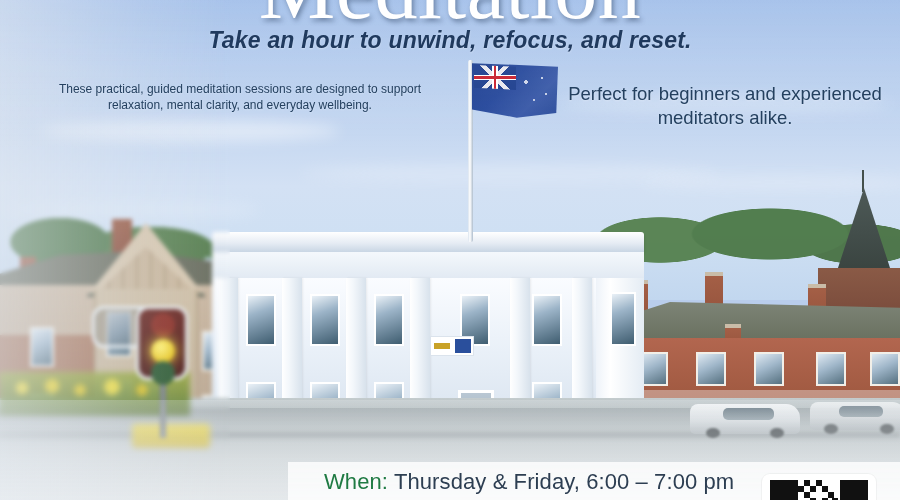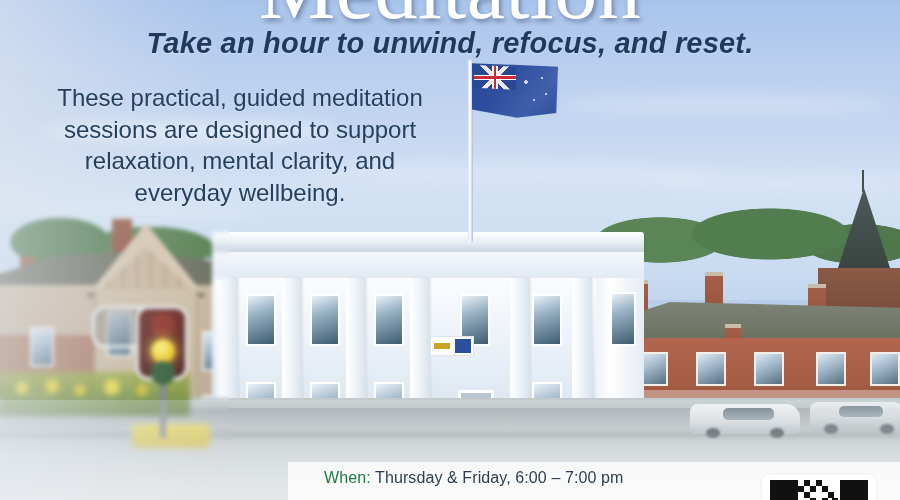--- a/index.html
+++ b/index.html
@@ -321,28 +321,28 @@
     color:#ffffff;
     text-shadow:2px 3px 5px rgba(30,50,80,.45);
     letter-spacing:.5px;
     white-space:nowrap;
   }
   .subtitle {
     position:absolute; left:0; top:27px; width:900px;
     text-align:center;
     font-family:"Liberation Sans", sans-serif;
     font-style:italic; font-weight:600;
-    font-size:29px; letter-spacing:.2px;
+    font-size:23px; letter-spacing:.2px;
     color:#203a5e;
     text-shadow:0 1px 2px rgba(255,255,255,.35);
   }
   .col-left {
     position:absolute; left:36px; top:82px; width:408px;
     text-align:center;
-    font-size:24px; line-height:1.32;
+    font-size:12px; line-height:1.32;
     color:#24405f;
     text-shadow:0 1px 2px rgba(255,255,255,.3);
   }
   .col-right {
     position:absolute; left:560px; top:82px; width:330px;
     text-align:center;
     font-size:18.5px; line-height:1.32;
     color:#24405f;
     text-shadow:0 1px 2px rgba(255,255,255,.3);
   }
@@ -356,21 +356,21 @@
     text-shadow:0 1px 2px rgba(255,255,255,.45);
   }
 
   
   .banner {
     position:absolute; left:288px; top:462px; width:612px; height:38px;
     background:rgba(255,255,255,.80);
   }
   .banner-text {
     position:absolute; left:36px; top:7px;
-    font-size:16px; letter-spacing:.1px; white-space:nowrap;
+    font-size:22px; letter-spacing:.1px; white-space:nowrap;
     color:#2d3e52;
   }
   .banner-text .when { color:#1f7a43; font-weight:500; }
 
   .qr-card {
     position:absolute; left:762px; top:474px; width:114px; height:40px;
     background:#ffffff; border-radius:8px;
     box-shadow:0 0 0 1px rgba(0,0,0,.04);
     overflow:hidden;
   }
@@ -520,20 +520,21 @@
     </div>
 
     <div class="blur-left"></div>
     <div class="blur-bottom"></div>
     <div class="veil"></div>
   </div>
 
   <div class="title">Meditation</div>
   <div class="subtitle">Take an hour to unwind, refocus, and reset.</div>
   <div class="col-left">These practical, guided meditation sessions are designed to support relaxation, mental clarity, and everyday wellbeing.</div>
+  <div class="col-right">Perfect for beginners and experienced meditators alike.</div>
 
   <div class="banner">
     <div class="banner-text">
       <span class="when">When:</span><span> Thursday &amp; Friday, 6:00 – 7:00 pm</span>
     </div>
   </div>
 
   <div class="qr-card">
     <div class="qr"></div>
   </div>

